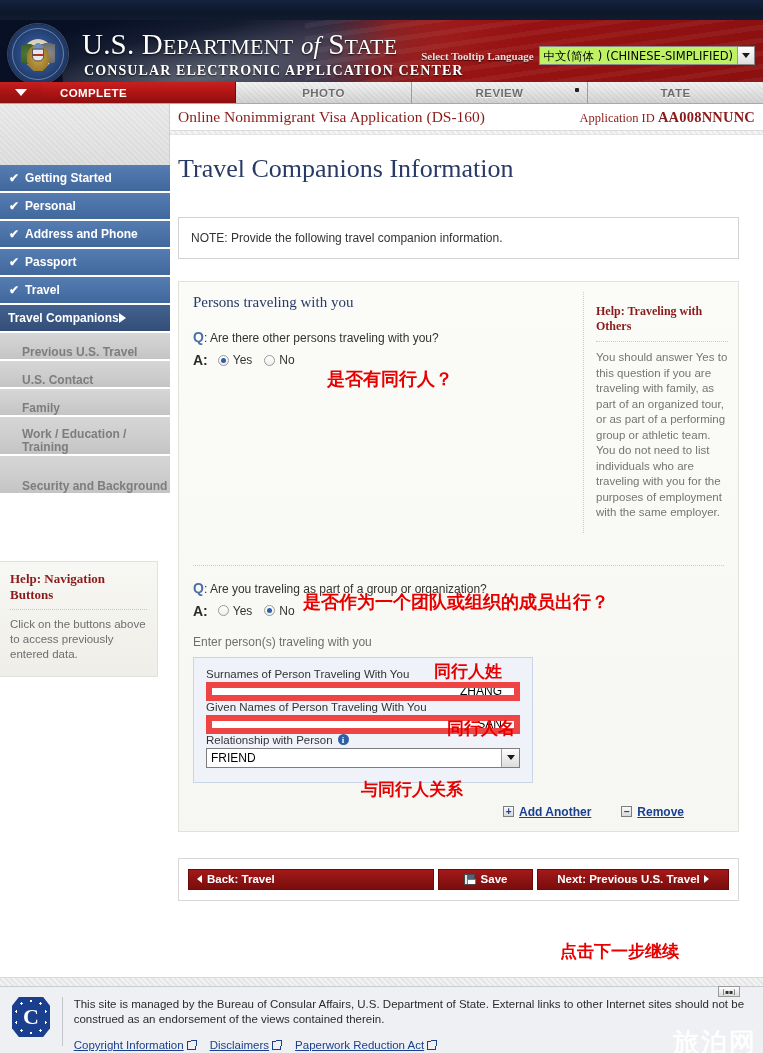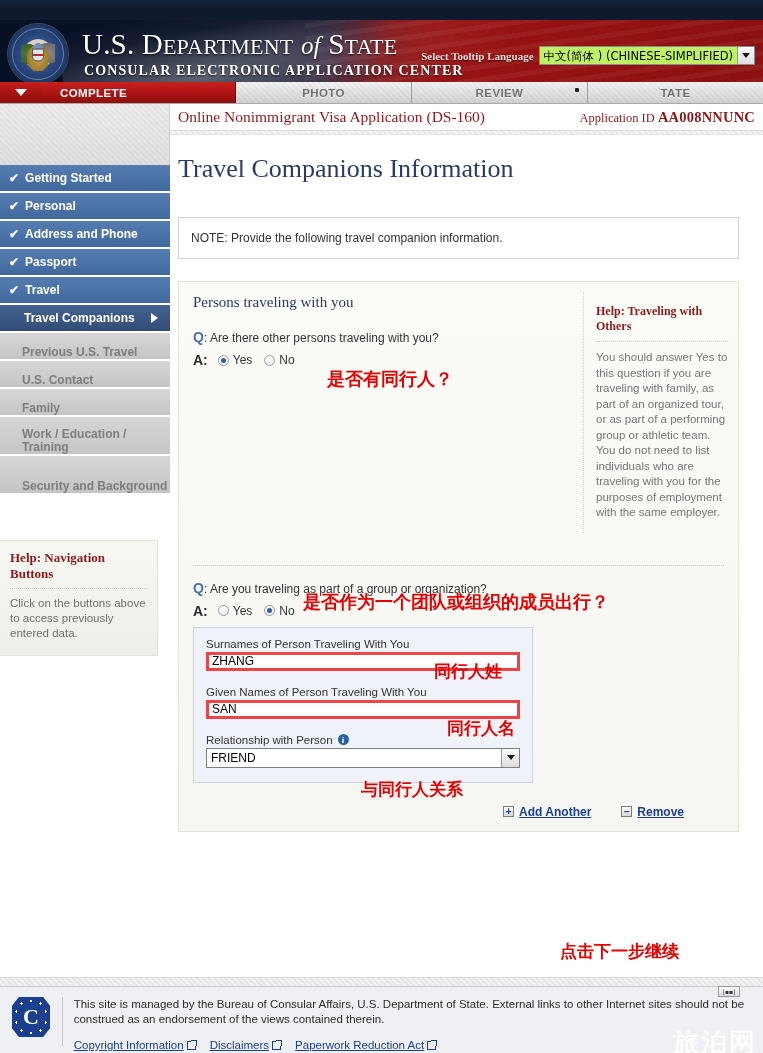--- a/index.html
+++ b/index.html
@@ -182,35 +182,35 @@
     font-size:12px; font-weight:bold;
     color:#fff;
     border-bottom:1px solid #fff;
   }
   .navitem.done {
     background:linear-gradient(to bottom,#567cb0 0%,#4a72a8 55%,#41679b 100%);
   }
   .navitem.done .chk { margin-right:6px; font-size:12px; color:#fff; }
   .navitem.current {
     background:linear-gradient(to bottom,#44628f 0%,#3a5783 55%,#334d76 100%);
-    color:#fff; padding-left:24px; justify-content:space-between; padding-right:12px;
+    color:#fff; padding-left:8px; justify-content:flex-start; padding-right:12px;
   }
   .navitem.current .tri {
     width:0;height:0;border-top:5px solid transparent;border-bottom:5px solid transparent;
     border-left:7px solid #fff;
   }
   .navitem.pending {
     background:linear-gradient(to bottom,#d6d6d6 0%,#cdcdcd 55%,#c4c4c4 100%);
     color:#7d7d7d; padding-left:22px; font-weight:bold;align-items:flex-end;
   }
   .navitem.pending.two { height:38px; line-height:13px; }
   .navitem.pending.two span { display:block; }
 
   .helpbox {
-    margin-top:46px; margin-left:0; margin-right:12px;
+    margin-top:67px; margin-left:0; margin-right:12px;
     background:linear-gradient(to bottom,#f7f7f3,#efeee9);
     border:1px solid #e2e1da;
     border-left:none;
     padding:9px 10px 14px 10px;
   }
   .helpbox .ht {
     font-family:"Liberation Serif", serif;
     font-weight:bold; font-size:13px; color:#8b1a1a;
     padding-bottom:6px;
     border-bottom:1px dotted #c9c7bd;
@@ -302,25 +302,26 @@
   .subtle { font-size:12px; color:#6f6f6f; margin-top:16px; }
 
   .fieldbox {
     margin-top:8px; width:340px;
     background:#eff3f9; border:1px solid #c9d4e4;
     padding:10px 12px 14px 12px;
   }
   .flabel { font-size:11.5px; color:#333; margin-bottom:2px; display:flex; align-items:center; }
   .ftext {
     width:100%; height:19px;
-    border:3px solid #ef4444; background:#fff;
-    font-size:12px; padding:1px 3px; color:#000;
+    border:6px solid #ef4444; background:#fff;
+    font-size:12px; padding:1px 12px; color:#000;
     font-family:"Liberation Sans", sans-serif;
-  }
-  .fgrp { margin-bottom:15px; }
+    text-align:right;
+  }
+  .fgrp { }
   .fgrp:last-child { margin-bottom:0; }
   .selwrap { display:flex; width:100%; height:20px; border:1px solid #7d7d7d; background:#fff; }
   .selwrap .v { flex:1; display:flex; align-items:center; padding-left:4px; font-size:12px; color:#000; }
   .selwrap .ar {
     width:18px; border-left:1px solid #9a9a9a;
     background:linear-gradient(to bottom,#fdfdfd,#dcdcdc);
     display:flex; align-items:center; justify-content:center;
   }
   .infoicon {
     width:11px;height:11px;border-radius:50%;
@@ -616,20 +617,21 @@
           <label class="opt">
             <span class="radio"></span>
             <span>Yes</span>
           </label>
           <label class="opt">
             <span class="radio on"></span>
             <span>No</span>
           </label>
         </div>
 
+        <div class="subtle">Enter person(s) traveling with you</div>
 
         <div class="fieldbox">
           <div class="fgrp">
             <div class="flabel">Surnames of Person Traveling With You</div>
             <input class="ftext" type="text" value="ZHANG" style="">
           </div>
           <div class="fgrp">
             <div class="flabel">Given Names of Person Traveling With You</div>
             <input class="ftext" type="text" value="SAN" style="">
           </div>
@@ -653,20 +655,34 @@
           <span class="box">+</span>
           <a href="#">Add Another</a>
         </span>
         <span class="minilink">
           <span class="box">−</span>
           <a href="#">Remove</a>
         </span>
       </div>
     </div>
 
+    <div class="btnbar">
+      <div class="btn back">
+        <span class="tri-l"></span>
+        <span>Back: Travel</span>
+      </div>
+      <div class="btn save">
+        <span class="sv-icon"></span>
+        <span>Save</span>
+      </div>
+      <div class="btn next">
+        <span>Next: Previous U.S. Travel</span>
+        <span class="tri-r"></span>
+      </div>
+    </div>
   </div>
 </div>
 
 <div class="footrule"></div>
 
 <div class="footer">
   <div class="cseal">
     <div class="dots"></div>C
   </div>
   <div class="footsep"></div>

